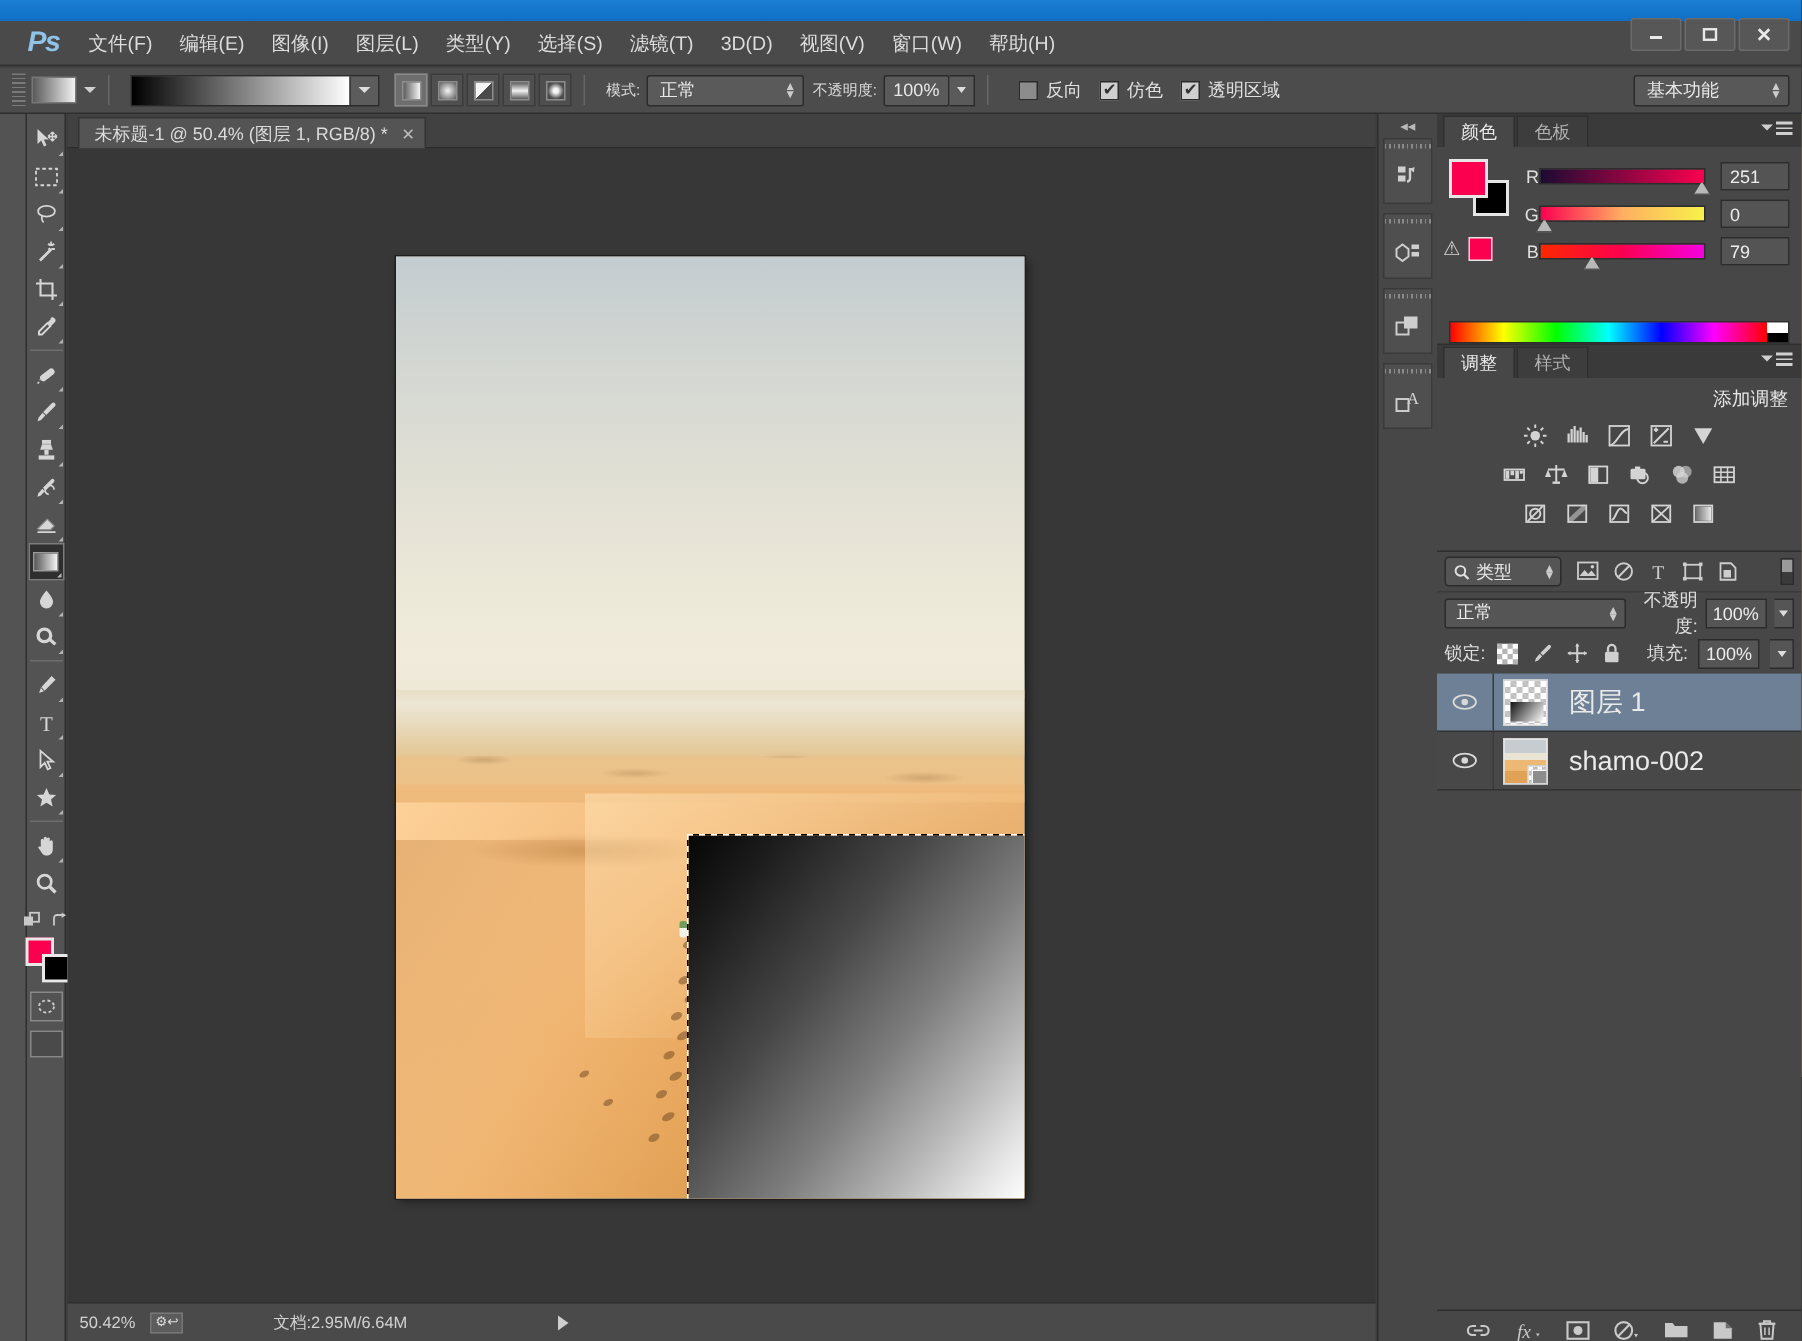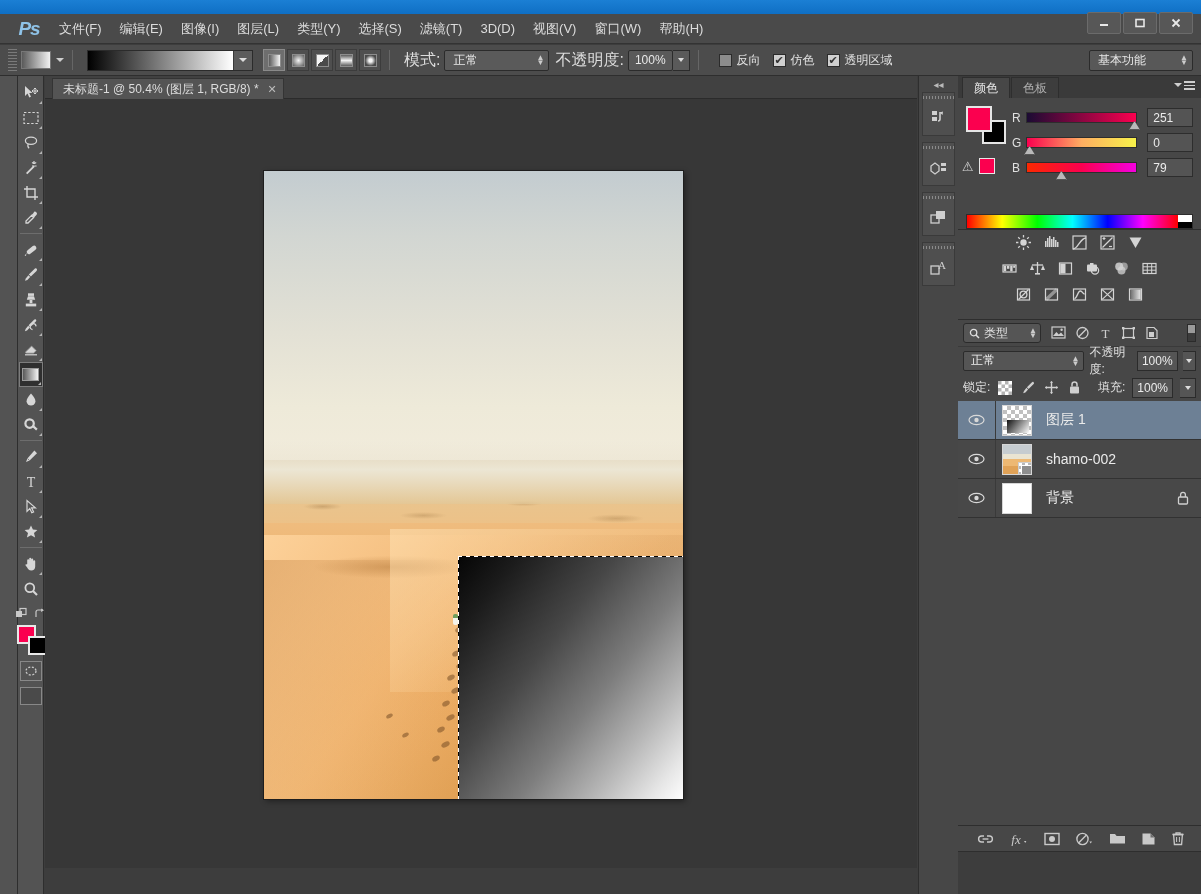--- a/index.html
+++ b/index.html
@@ -66,21 +66,21 @@
     width:19px; background:#5c5c5c; border-left:1px solid #3a3a3a;
     display:flex; align-items:center; justify-content:center;
   }
   .gradtypes { display:flex; gap:2px; margin-left:10px; }
   .gtype {
     width:22px; height:22px; border:1px solid #3c3c3c; background:#4f4f4f;
     display:flex; align-items:center; justify-content:center;
   }
   .gtype.active { background:#6e6e6e; border-color:#8a8a8a; }
   .gt-in { width:13px; height:13px; border:1px solid #8d8d8d; }
-  .opt-label { margin-left:6px; font-size:16px; color:#dcdcdc; }
+  .opt-label { margin-left:6px; font-size:10px; color:#dcdcdc; }
   .select-box {
     height:21px; min-width:100px; background:#5a5a5a;
     border:1px solid #2b2b2b; border-radius:2px;
     display:flex; align-items:center; justify-content:space-between;
     padding:0 4px 0 8px; margin-left:4px; color:#e8e8e8; font-size:12px;
   }
   .spin { display:flex; flex-direction:column; line-height:5px; font-size:8px; color:#ccc; }
   .num-box {
     height:21px; background:#5a5a5a; border:1px solid #2b2b2b;
     display:flex; align-items:center; padding:0 6px; margin-left:4px;
@@ -260,21 +260,21 @@
   }
   .dockgroup { margin:0 3px 6px; background:#4f4f4f; border:1px solid #3a3a3a; }
   .dockgrip { height:8px; background:repeating-linear-gradient(to right,#8a8a8a 0 1px,transparent 1px 3px);
     background-position:center; background-size:auto 3px; background-repeat:repeat-x; }
   .dockicon {
     height:34px; display:flex; align-items:center; justify-content:center;
     color:#cfcfcf;
   }
 
   
-  .rightcol { position:absolute; left:958px; top:76px; width:243px; height:642px; background:#fdba74; }
+  .rightcol { position:absolute; left:958px; top:76px; width:243px; height:642px; background:#fdba74;text-align:right; }
   .panel { background:#474747; border-bottom:1px solid #2e2e2e; }
   .panel-tabs {
     height:22px; background:#3a3a3a; display:flex; align-items:flex-end;
     position:relative; padding-left:4px;
   }
   .ptab {
     height:21px; padding:0 11px; display:flex; align-items:center;
     font-size:12px; color:#b0b0b0; background:#3d3d3d;
     border:1px solid #2e2e2e; border-bottom:none; margin-right:1px;
   }
@@ -386,21 +386,21 @@
     border:1px solid #cfcfcf;
     background-image:
       linear-gradient(45deg,#b8b8b8 25%,transparent 25%,transparent 75%,#b8b8b8 75%),
       linear-gradient(45deg,#b8b8b8 25%,transparent 25%,transparent 75%,#b8b8b8 75%);
     background-size:6px 6px; background-position:0 0,3px 3px; background-color:#fff;
   }
   .th-badge::before {
     content:""; position:absolute; left:2px; top:2px; width:9px; height:9px;
     background:#8d8d8d; border:1px solid #fff;
   }
-  .layer-name { margin-left:14px; font-size:14px; color:#eaeaea; }
+  .layer-name { margin-left:14px; font-size:18px; color:#eaeaea; }
   .lock-badge { position:absolute; right:12px; color:#cfcfcf; font-size:12px; }
   .lay-footer {
     position:absolute; left:0; bottom:0; width:243px; height:26px;
     background:#474747; border-top:1px solid #2e2e2e;
     display:flex; align-items:center; justify-content:flex-end; gap:15px; padding-right:16px;
     color:#c9c9c9;
   }
   svg { display:block; }
 </style>
 </head>
@@ -707,20 +707,26 @@
       </div>
       <div class="hiker"></div>
       <div class="gradlayer"></div>
       <div class="ants">
         <div class="e top"></div>
         <div class="e lft"></div>
       </div>
     </div>
   </div>
 
+  <div class="statusbar">
+    <span>50.42%</span>
+    <span class="sb-icon">⚙↩</span>
+    <span style="margin-left:50px">文档:2.95M/6.64M</span>
+    <span class="sb-tri" style="margin-left:90px"></span>
+  </div>
 
   <div class="minidock">
     <div class="dock-collapse">◂◂</div>
     <div class="dockgroup">
       <div class="dockgrip"></div>
       <div class="dockicon">
         <svg width="20" height="20" viewBox="0 0 20 20">
             <rect x="3" y="3" width="5" height="4" fill="#cfcfcf"></rect>
             <rect x="3" y="9" width="5" height="4" fill="#cfcfcf"></rect>
             <path d="M11 4v7a2 2 0 0 1-2 2" stroke="#cfcfcf" stroke-width="1.6" fill="none"></path>
@@ -807,20 +813,33 @@
       <div class="spectrum">
         <div class="spec-main"></div>
         <div class="spec-wb">
           <i style="background:#fff"></i>
             <i style="background:#000"></i>
         </div>
       </div>
     </div>
 
     <div class="panel">
+      <div class="panel-tabs">
+        <div class="ptab active">调整</div>
+        <div class="ptab">样式</div>
+        <div class="pmenu">
+          <span style="width:0;height:0;border-left:4px solid transparent;border-right:4px solid transparent;border-top:4px solid #cfcfcf"></span>
+          <span class="hamb">
+              <i></i>
+              <i></i>
+              <i></i>
+            </span>
+        </div>
+      </div>
+      <div class="adj-title">添加调整</div>
       <div class="adj-rows">
         <div class="adj-row">
           <span class="adj-ic">
             <svg width="17" height="17" viewBox="0 0 17 17">
                 <circle cx="8.5" cy="8.5" r="3.2" fill="#d4d4d4"></circle>
                 <g stroke="#d4d4d4" stroke-width="1.3">
                   <path d="M8.5 1v2.4M8.5 13.6V16M1 8.5h2.4M13.6 8.5H16M3.2 3.2l1.7 1.7M12.1 12.1l1.7 1.7M13.8 3.2l-1.7 1.7M4.9 12.1l-1.7 1.7"></path>
                 </g>
               </svg>
           </span>
@@ -1080,36 +1099,20 @@
               </svg>
           </span>
           <span class="thumb">
             <span class="th-desert"></span>
               <span class="th-badge"></span>
           </span>
           <span class="layer-name">shamo-002</span>
         </div>
 
 
-        <div class="layerrow">
-          <span class="eye">
-            <svg width="17" height="12" viewBox="0 0 17 12">
-                <ellipse cx="8.5" cy="6" rx="7.5" ry="4.6" fill="none" stroke="#d8d8d8" stroke-width="1.2"></ellipse>
-                <circle cx="8.5" cy="6" r="2.2" fill="#d8d8d8"></circle>
-              </svg>
-          </span>
-          <span class="thumb" style="background:#fff"></span>
-          <span class="layer-name">背景</span>
-          <span class="lock-badge">
-            <svg width="12" height="14" viewBox="0 0 12 14">
-                <rect x="1.5" y="6" width="9" height="7" rx="1" fill="none" stroke="#cfcfcf" stroke-width="1.3"></rect>
-                <path d="M3.6 6V3.8a2.4 2.4 0 0 1 4.8 0V6" fill="none" stroke="#cfcfcf" stroke-width="1.3"></path>
-              </svg>
-          </span>
-        </div>
       </div>
 
       <div class="lay-footer">
         <span>
           <svg width="17" height="12" viewBox="0 0 17 12">
               <path d="M7 3H4.6a3 3 0 0 0 0 6H7M10 3h2.4a3 3 0 0 1 0 6H10" fill="none" stroke="#c9c9c9" stroke-width="1.4"></path>
               <path d="M5.6 6h5.8" stroke="#c9c9c9" stroke-width="1.4"></path>
             </svg>
         </span>
         <span>

